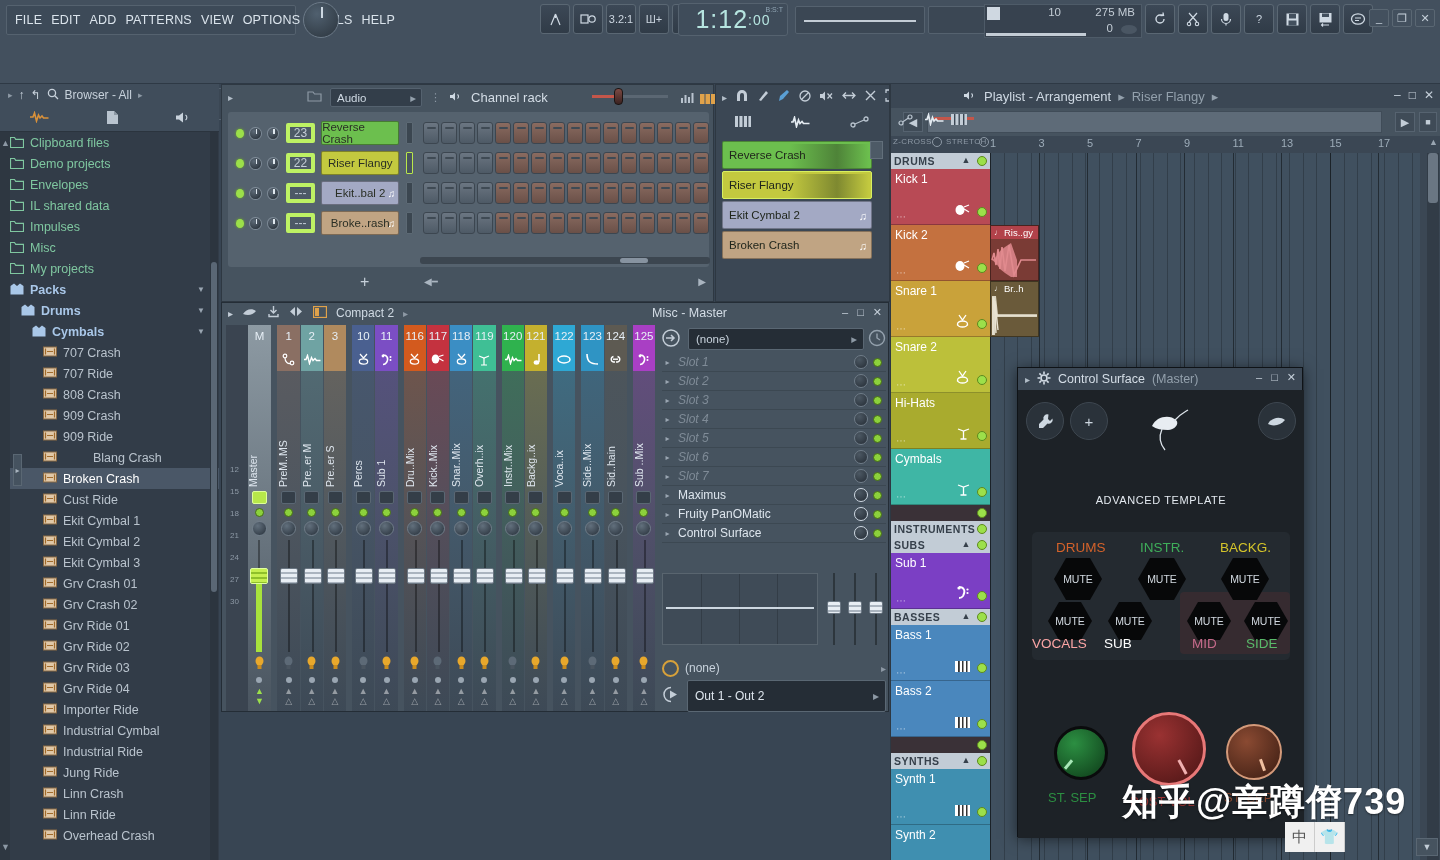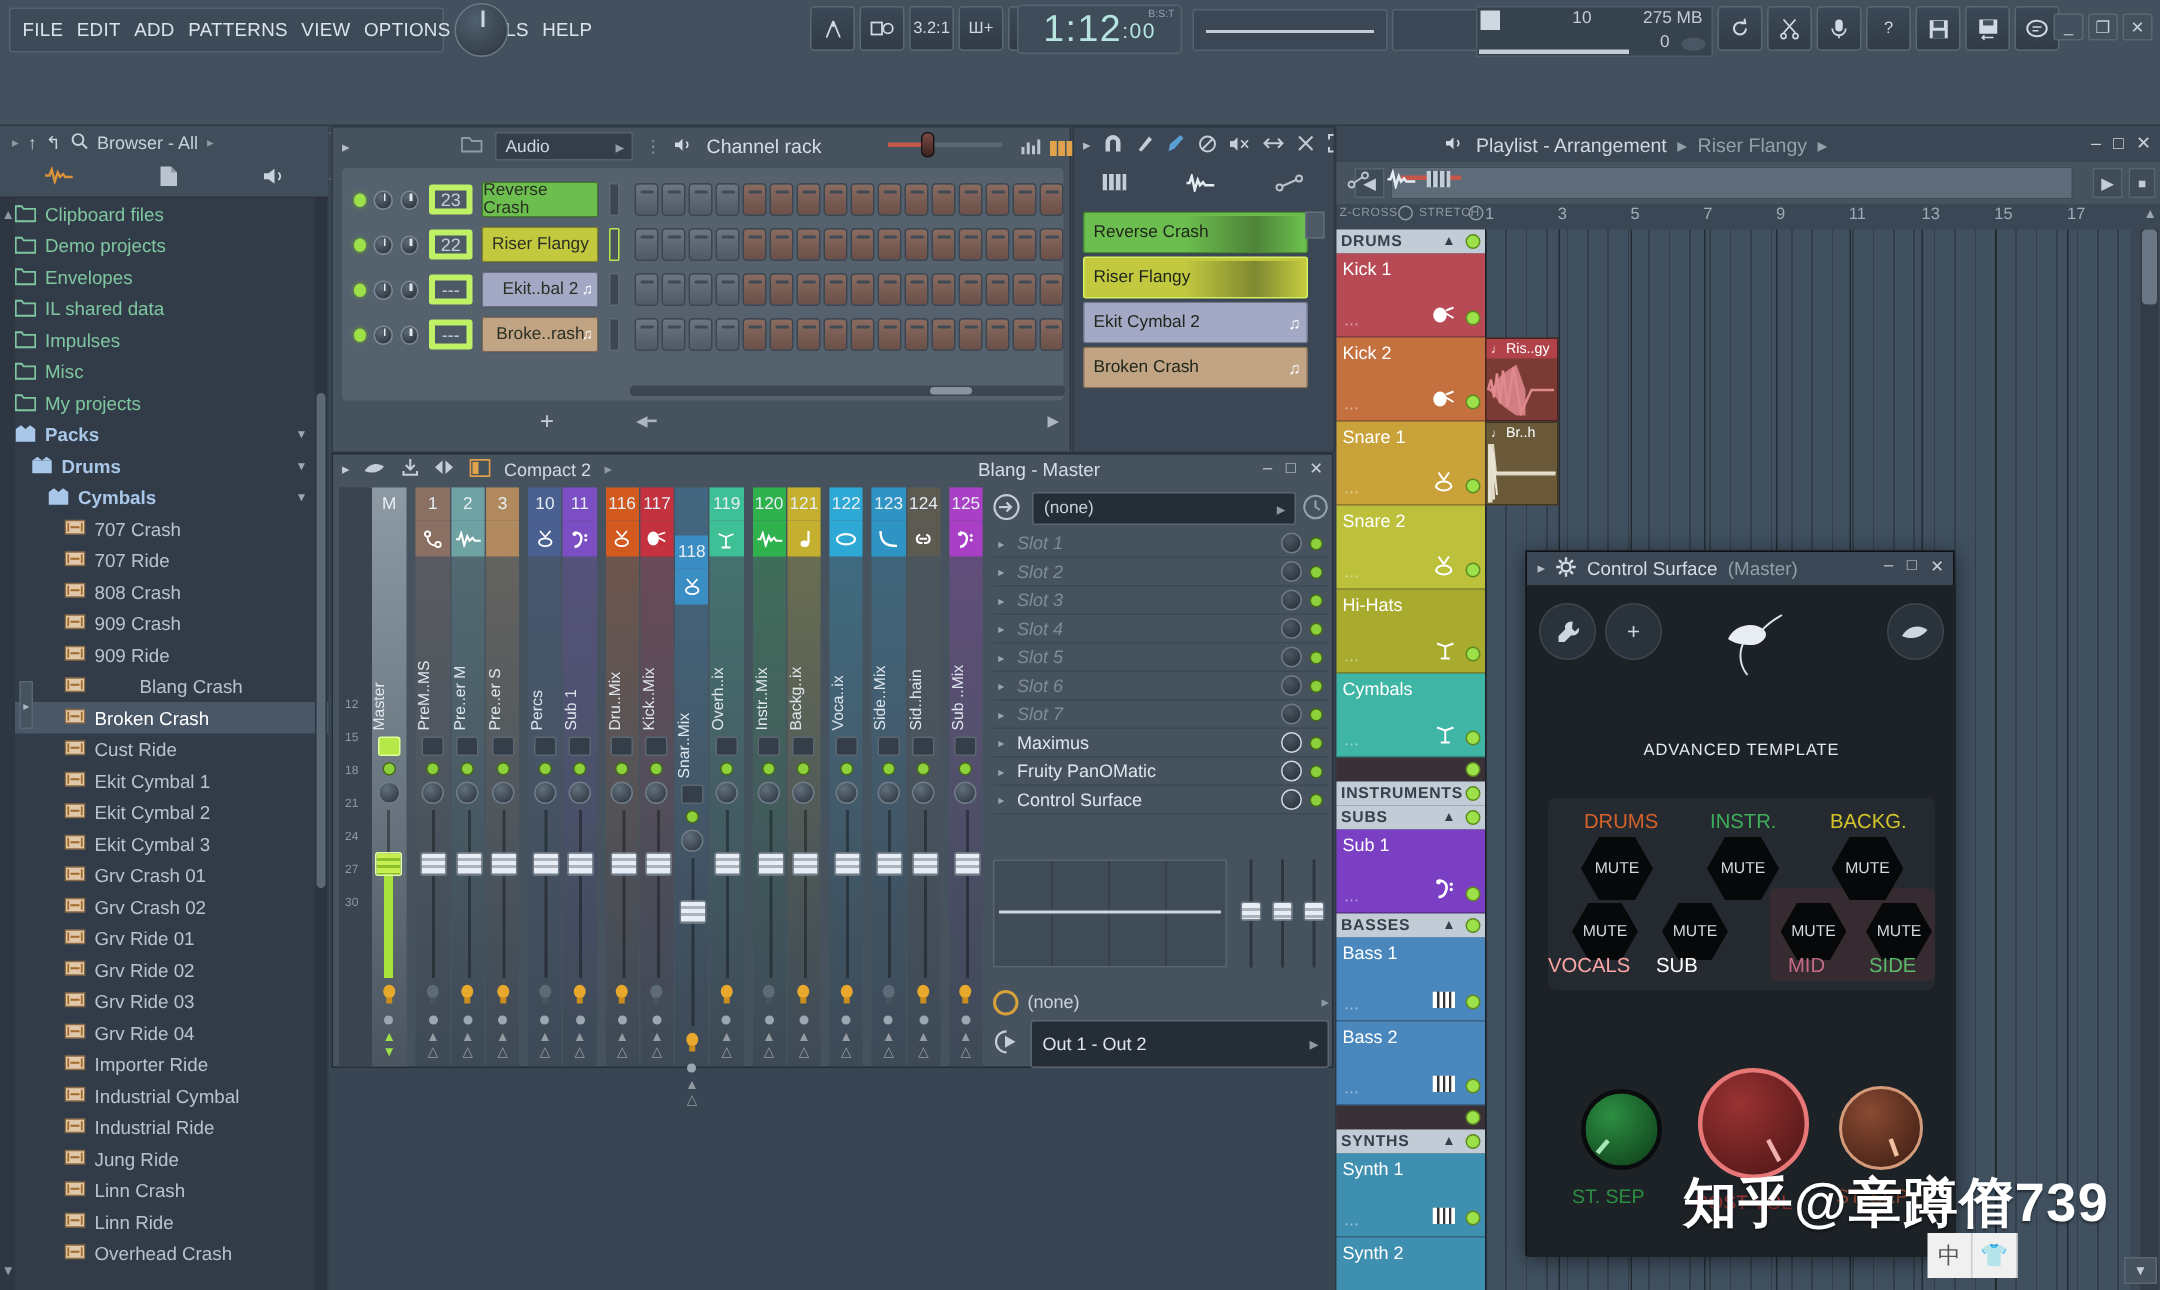--- a/index.html
+++ b/index.html
@@ -1292,21 +1292,21 @@
       </span>
       <span>
         <svg width="14" height="12" viewBox="0 0 14 12">
             <rect x="0.5" y="0.5" width="13" height="11" fill="none" stroke="#e0a24a" stroke-width="1.3"></rect>
             <rect x="2" y="2" width="4" height="8" fill="#e0a24a"></rect>
           </svg>
       </span>
       <span class="compact">Compact 2</span>
       <span style="font-size:10px;color:#8d99a5;">▸</span>
     </div>
-    <div class="t">Blang - Master</div>
+    <div class="t">Misc - Master</div>
     <div class="mx-win">
       <span>–</span>
       <span>□</span>
       <span>✕</span>
     </div>
   </div>
   <div class="mx-strips" id="mx-strips">
       <div class="strip" style="width: 22px; background: rgb(58, 68, 80);">
         <div class="num" style="background:transparent;">C</div>
         <div class="ic"></div>
@@ -1514,21 +1514,21 @@
         <div class="bulb">
           <svg width="13" height="15" viewBox="0 0 13 15">
             <ellipse cx="6.5" cy="5" rx="4" ry="4.5" fill="#5d6a77"></ellipse>
             <rect x="4.5" y="9" width="4" height="4" fill="#4a5560"></rect>
           </svg>
         </div>
         <div class="dotb"></div>
         <div class="arws">▲<br>△</div>
       </div>
       <div class="strip" style="background: linear-gradient(rgba(59, 142, 196, 0.333), rgba(59, 142, 196, 0.133) 45%, rgba(59, 71, 84, 0.8));">
-        <div class="num" style="background:#3b8ec4;margin-top:32px;">118</div>
+        <div class="num" style="background:#3b8ec4;">118</div>
         <div class="ic" style="background:#3b8ec4">
           <svg width="13" height="12" viewBox="0 0 13 12">
             <path d="M3 1 L6.5 5 L10 1" stroke="#fff" stroke-width="1.2" fill="none"></path>
             <ellipse cx="6.5" cy="8.5" rx="4.2" ry="2.6" fill="none" stroke="#fff" stroke-width="1.2"></ellipse>
           </svg>
         </div>
         <div class="nm">Snar..Mix</div>
         <div class="mute"></div>
         <div class="led"></div>
         <div class="pan"></div>

